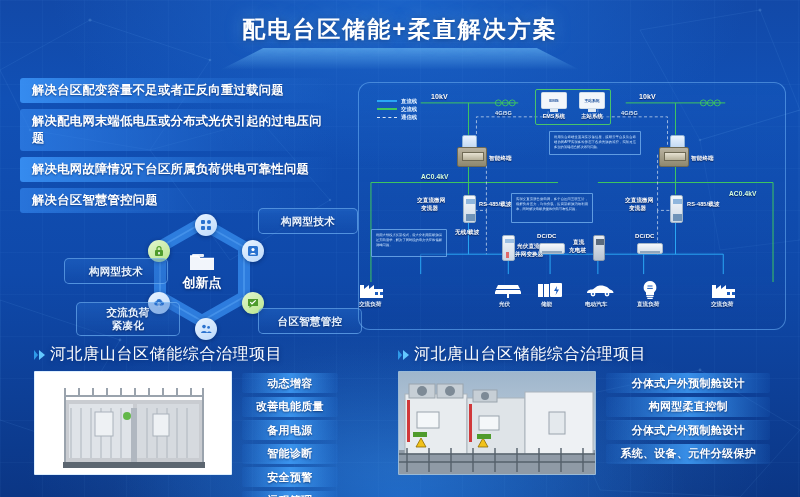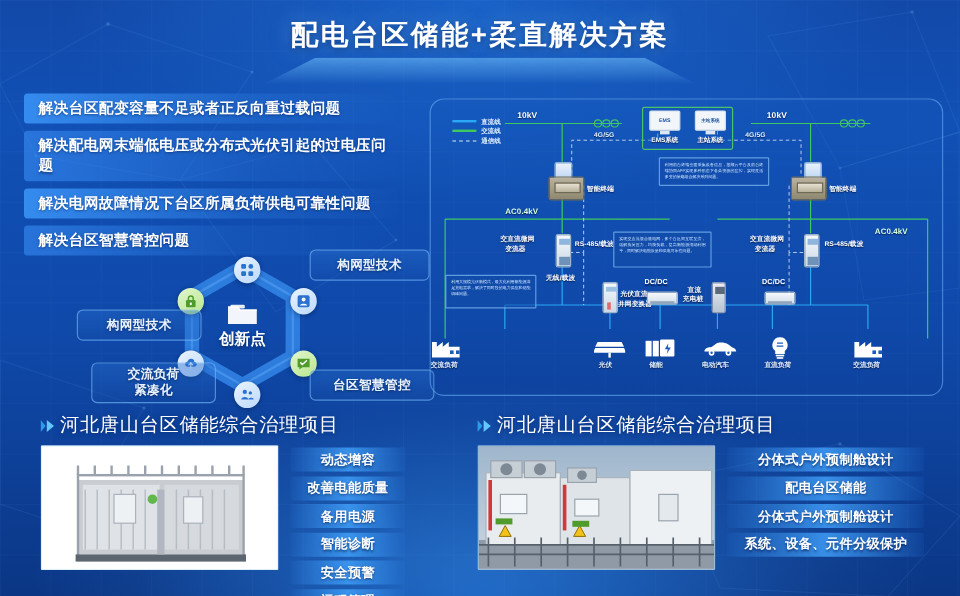--- a/index.html
+++ b/index.html
@@ -644,19 +644,19 @@
             <line x1="96" y1="76" x2="96" y2="100"></line>
               <line x1="118" y1="76" x2="118" y2="100"></line>
             <line x1="140" y1="76" x2="140" y2="100"></line>
               <line x1="162" y1="76" x2="162" y2="100"></line>
             <line x1="184" y1="76" x2="184" y2="100"></line>
           </g>
         </svg>
       </div>
       <div class="tags">
         <div class="tag">分体式户外预制舱设计</div>
-        <div class="tag">配电台区储能</div>
+        <div class="tag">构网型柔直控制</div>
         <div class="tag">分体式户外预制舱设计</div>
         <div class="tag">系统、设备、元件分级保护</div>
       </div>
     </div>
   </div>
 </div>
 
 </body></html>

